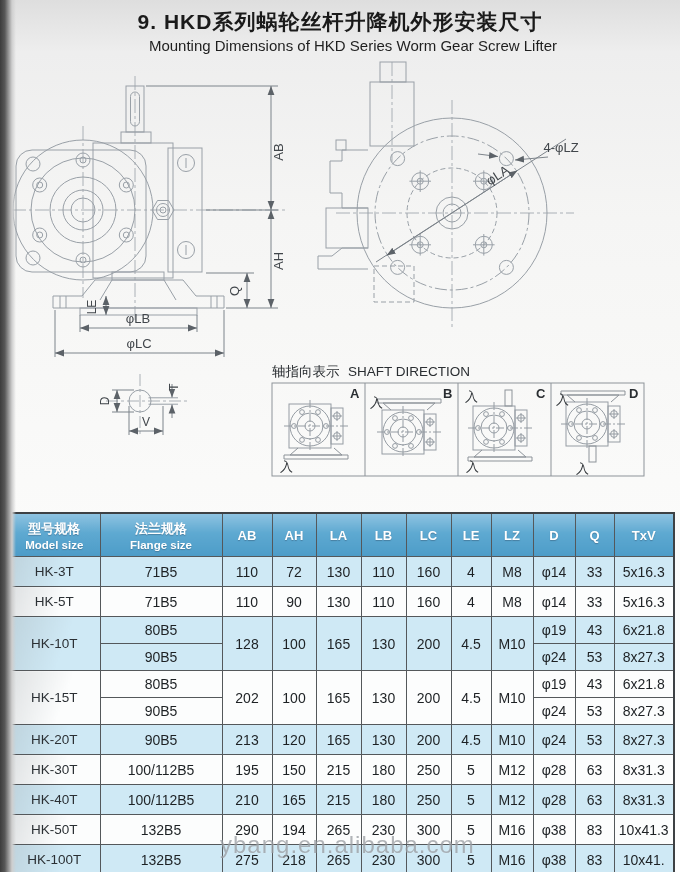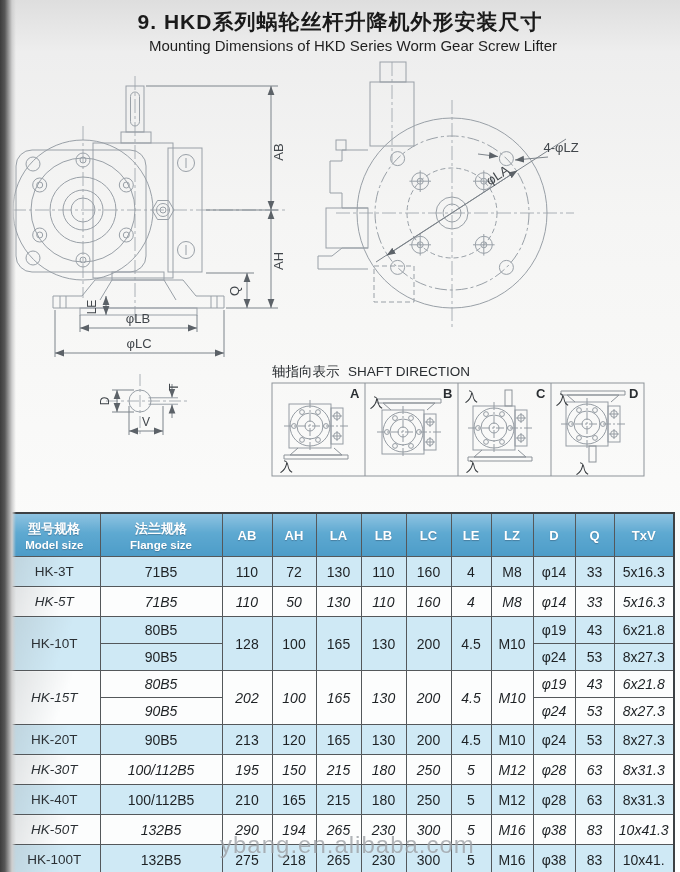--- a/index.html
+++ b/index.html
@@ -27,21 +27,21 @@
   thead th{
     height:42px;color:#ffffff;
     background:linear-gradient(180deg,#8ec3e1 0%,#5ea9d1 45%,#4d9cc8 100%);
     text-shadow:0 1px 1px rgba(60,100,130,.6);
     font-weight:700;font-size:13px;margin-left:48px;
   }
   thead .en{display:block;font-size:11.5px;font-weight:700;margin-top:1px;}
   .tr-single td{height:29px;}
   .tr-sub td{height:26px;}
   .rb td{background:#cfe9f5;}
-  .rw td{background:#fcfdfd;font-style:italic;}
+  .rw td{background:#fcfdfd;}
   td.c-model{
     font-size:13.5px;color:#2b3034;
     background-image:linear-gradient(110deg,rgba(150,158,163,.30) 0%,rgba(255,255,255,0) 60%);
   }
   .watermark{
     position:absolute;left:220px;top:831px;z-index:6;pointer-events:none;
     font-size:24px;letter-spacing:1px;color:rgba(106,111,119,.52);
     text-shadow:0 0 1px rgba(255,255,255,.6);
   }
 </style>
@@ -328,21 +328,21 @@
       <td>4</td>
       <td>M8</td>
       <td>φ14</td>
       <td>33</td>
       <td>5x16.3</td>
     </tr>
     <tr class="rw tr-single">
       <td class="c-model">HK-5T</td>
       <td>71B5</td>
       <td>110</td>
-      <td>50</td>
+      <td>90</td>
       <td>130</td>
       <td>110</td>
       <td>160</td>
       <td>4</td>
       <td>M8</td>
       <td>φ14</td>
       <td>33</td>
       <td>5x16.3</td>
     </tr>
     <tr class="rb tr-sub">

